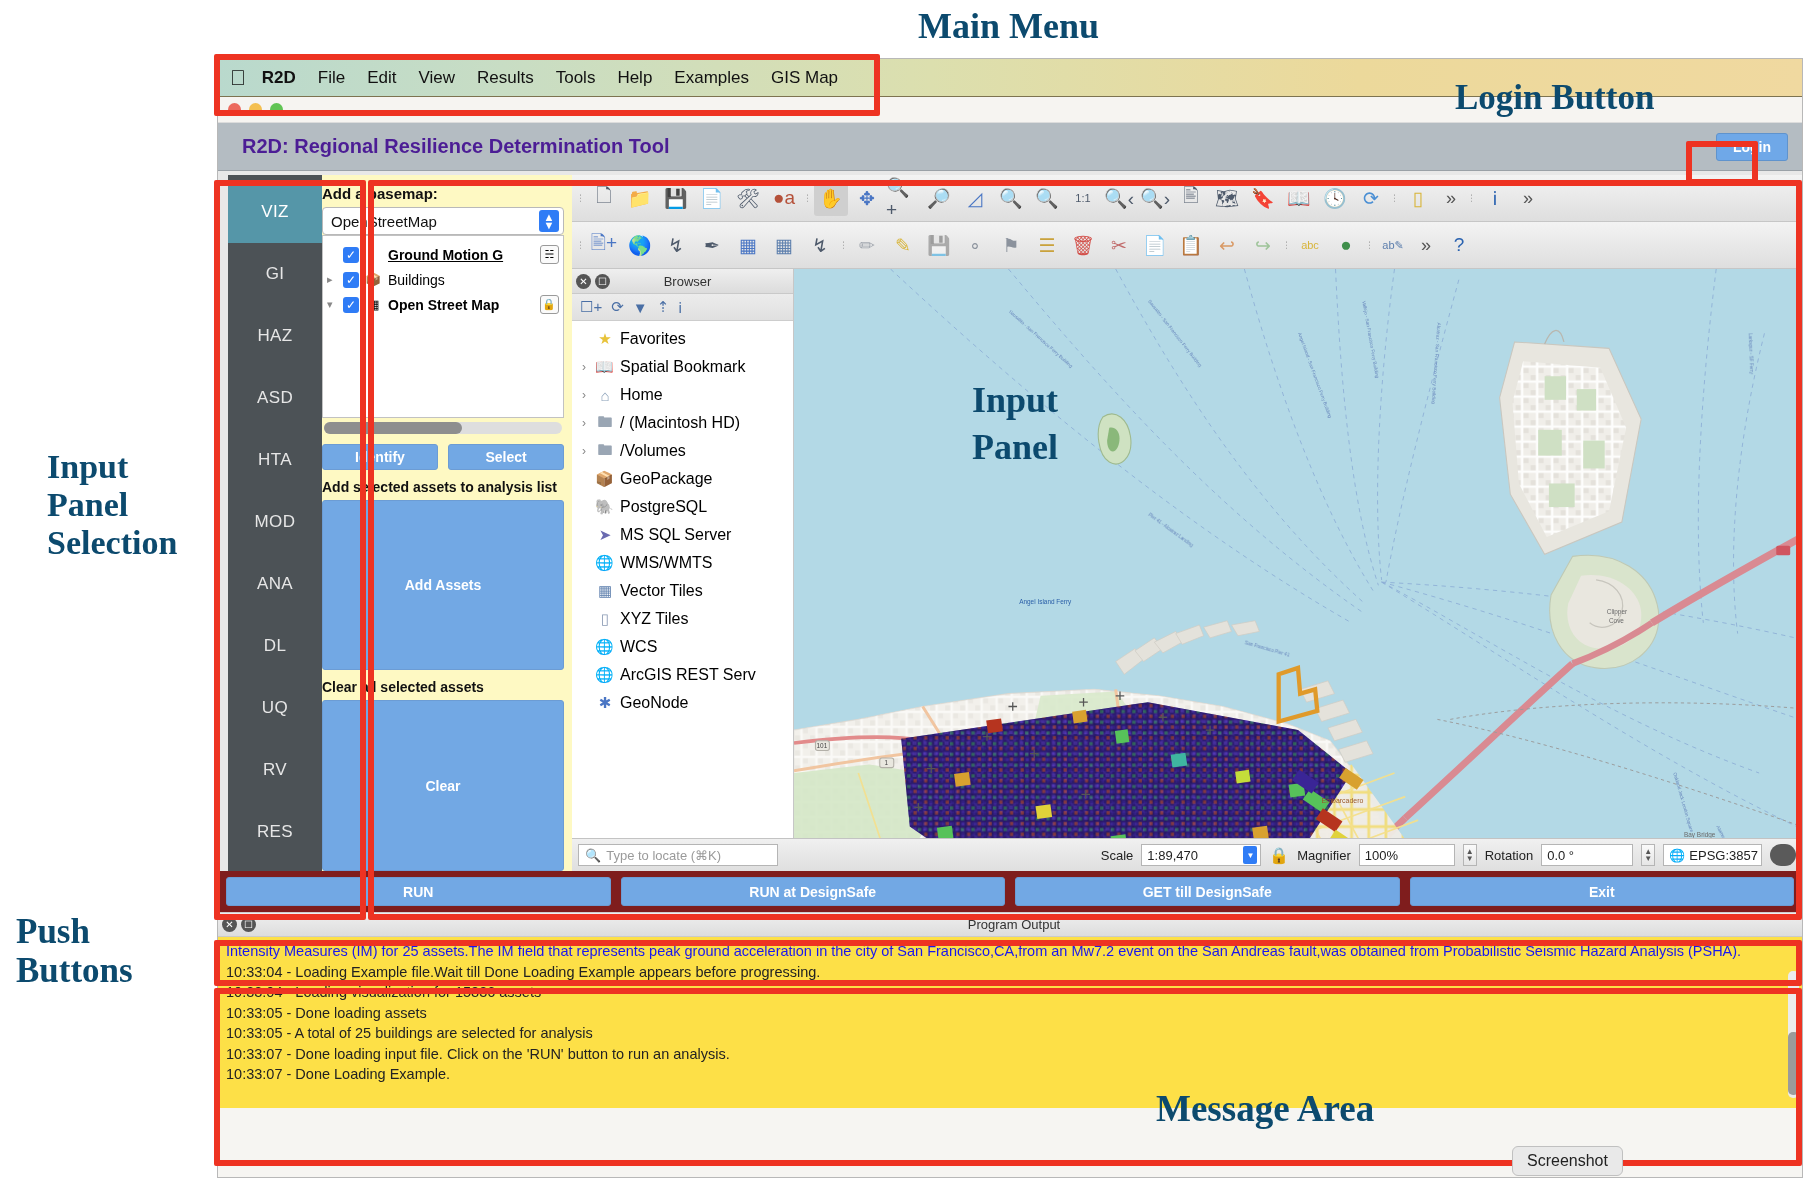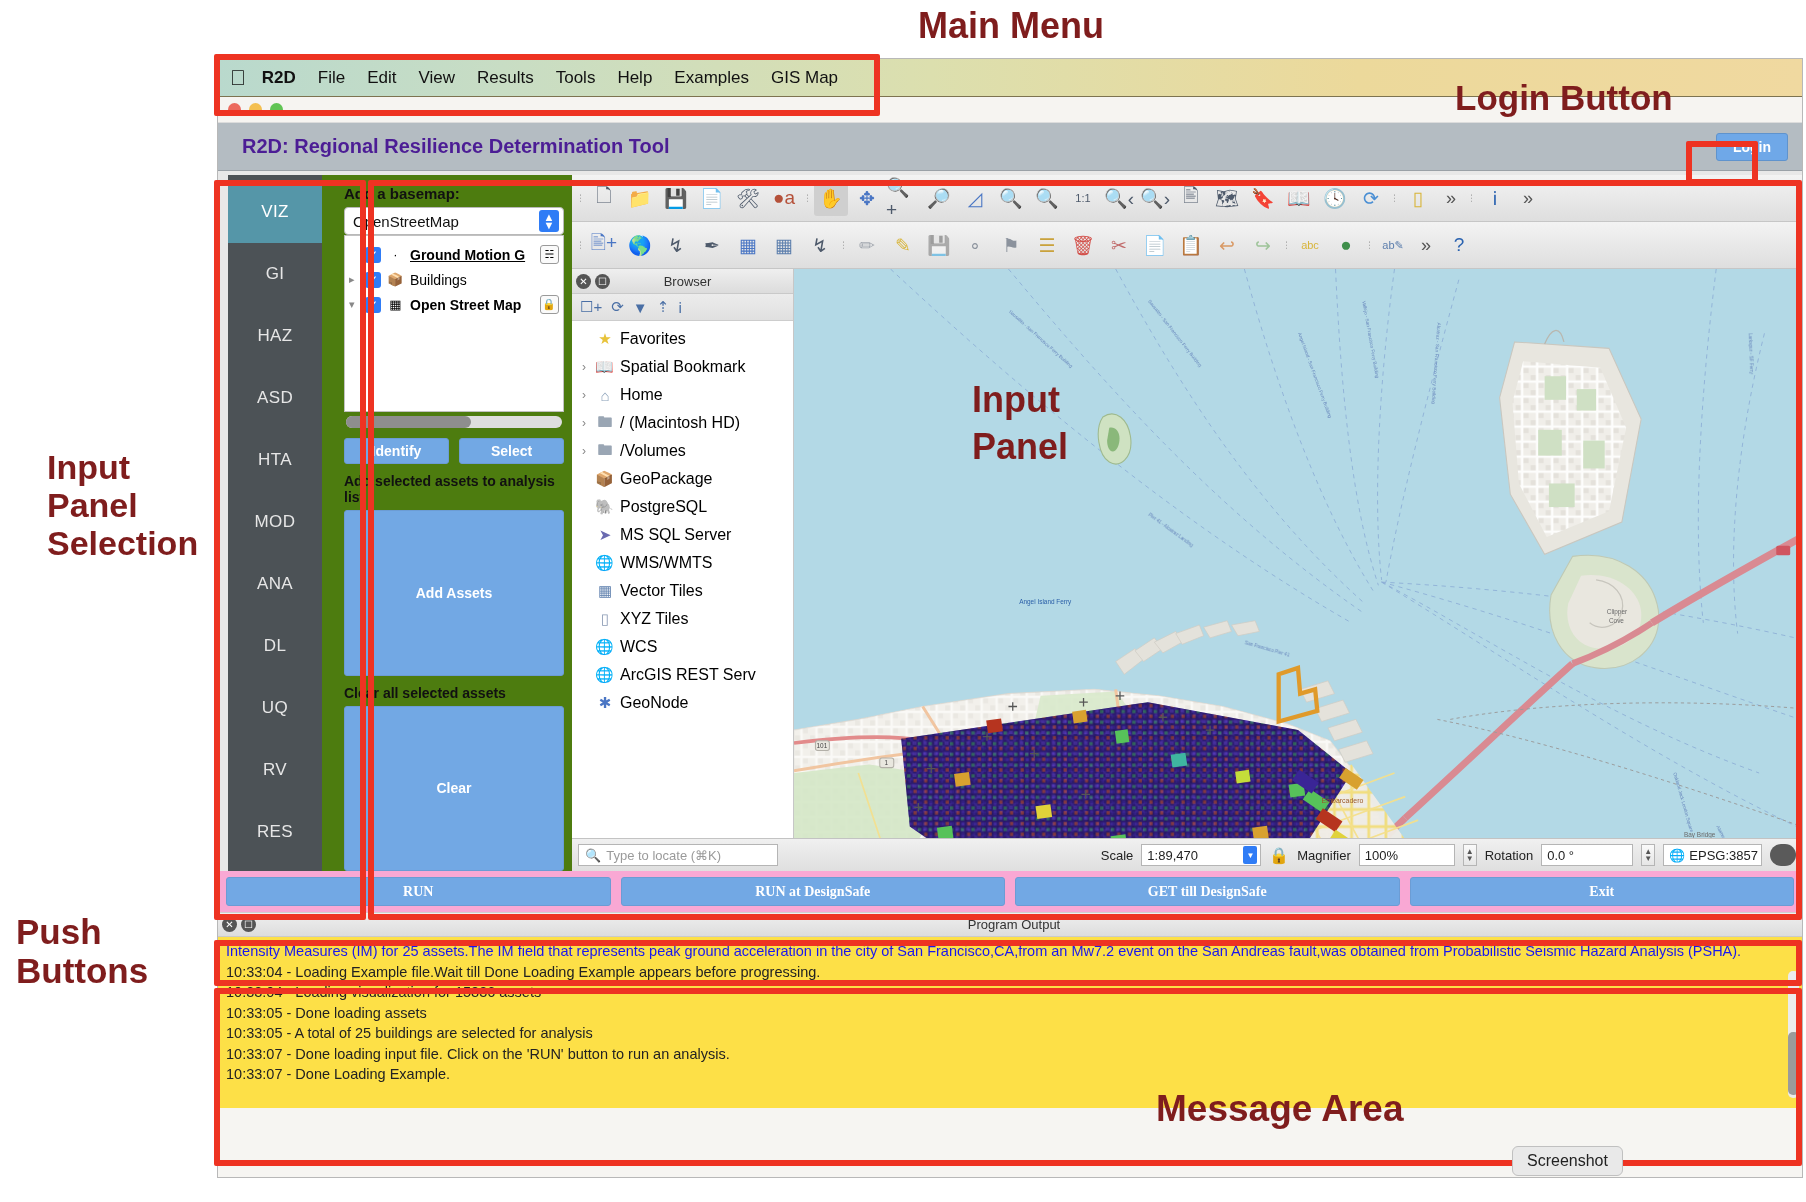--- a/index.html
+++ b/index.html
@@ -8,23 +8,23 @@
     width:1806px; height:1202px;
     background:#ffffff;
     font-family:"Liberation Sans", sans-serif;
     position:relative;
     overflow:hidden;
   }
 
   
   .anno {
     position:absolute;
-    color:#7f1d1d;
+    color:#0c4a6e;
     font-weight:bold;
-    font-family:Liberation Sans, sans-serif;
+    font-family:Liberation Serif, serif;
     line-height:1.12;
     white-space:pre-line;
     z-index:90;
     pointer-events:none;
   }
   .redbox {
     position:absolute;
     border:6px solid #ee3322;
     z-index:80;
     pointer-events:none;
@@ -90,22 +90,22 @@
     border-left:10px solid #e8e8e8;
   }
   .navitem {
     height:62px; display:flex; align-items:center; justify-content:center;
     color:#e6e6e6; font-size:17px; letter-spacing:.4px;
   }
   .navitem.active { background:#5596a8; color:#fff; }
 
   
   .inputpanel {
-    width:250px; flex:0 0 250px; background:#4d7c0f;
-    padding:10px 8px 0 22px;
+    width:250px; flex:0 0 250px; background:#fef9c3;
+    padding:10px 8px 0 0;
     display:flex; flex-direction:column;
     border-top:4px solid #e8e8e8;
   }
   .ip-label { font-size:15px; font-weight:bold; color:#111; margin-bottom:5px; }
   .ip-combo {
     height:28px; background:#fff; border:1px solid #b9b9b9; border-radius:4px;
     display:flex; align-items:center; justify-content:space-between;
     padding:0 4px 0 8px; font-size:15px; color:#111; margin-bottom:0;
   }
   .stepper {
@@ -199,21 +199,21 @@
   .locate { width:200px; height:22px; background:#fff; border:1px solid #b5b5b5;
             display:flex; align-items:center; gap:5px; padding-left:6px; font-size:13px; color:#9a9a9a; }
   .sfield { height:22px; background:#fff; border:1px solid #b5b5b5; display:flex; align-items:center;
             padding:0 3px 0 5px; font-size:13px; }
   .spin { width:14px; height:22px; display:flex; flex-direction:column; align-items:center;
           justify-content:center; font-size:8px; line-height:7px; color:#555; border:1px solid #b5b5b5;
           background:linear-gradient(to bottom,#fafafa,#e6e6e6); }
   .msgbtn { width:26px; height:22px; border-radius:11px; background:#5a5a5a; }
 
   
-  .pushrow { display:flex; gap:10px; padding:6px 8px; background:#f9a8d4;font-family:Liberation Serif, serif; }
+  .pushrow { display:flex; gap:10px; padding:6px 8px; background:#7f1d1d; }
   .pushbtn {
     flex:1; height:29px; background:#72a8e4; color:#fff; font-weight:bold; font-size:14px;
     border:1px solid #6c9cd4; border-radius:3px;
     display:flex; align-items:center; justify-content:center;
   }
 
   
   .progwrap { background:#efefef; border-top:1px solid #cfcfcf; height:196px; display:flex; flex-direction:column; }
   .proghdr { height:24px; display:flex; align-items:center; font-size:13px; color:#333;
              background:linear-gradient(to bottom,#efefef,#dddddd); padding-left:4px;

